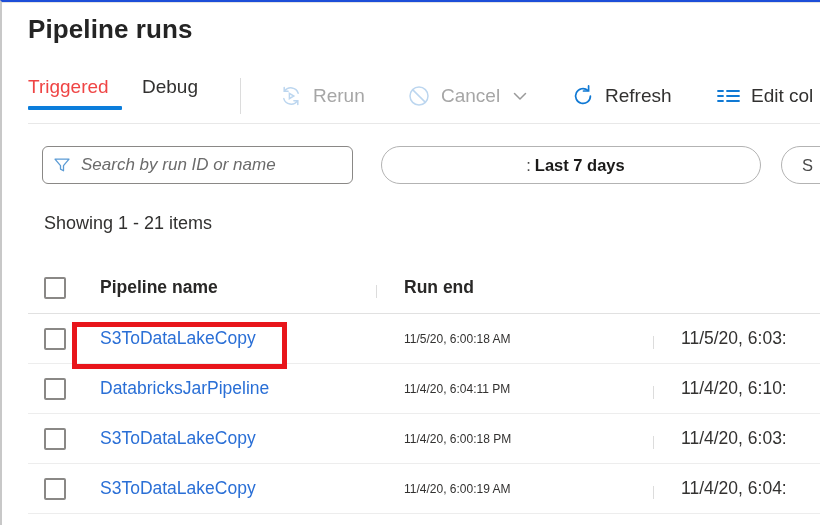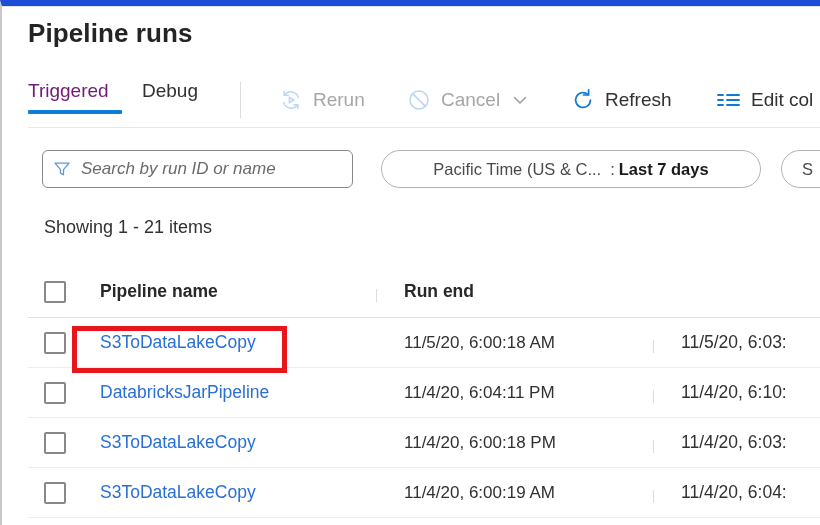--- a/index.html
+++ b/index.html
@@ -17,21 +17,21 @@
 
   
   #window {
     position: absolute;
     left: 0; top: 0;
     width: 820px;
     height: 525px;
     box-sizing: border-box;
     background: #ffffff;
     border-left: 2px solid #c8c8c8;
-    border-top: 6px solid #1d4ed8;
+    border-top: 2px solid #1d4ed8;
     overflow: hidden;
   }
   #window::before {
     
     content: "";
     position: absolute;
     left: 0; top: 0;
     width: 820px; height: 1px;
     background: #e3e3e3;
   }
@@ -67,21 +67,21 @@
 
   .tab {
     position: absolute;
     top: 8px;
     font-size: 19px;
     color: #323130;
     white-space: nowrap;
     cursor: pointer;
   }
   .tab.active {
-    color: #701a75;
+    color: #ef4444;
   }
   .tab-underline {
     position: absolute;
     height: 4px;
     border-radius: 1px;
     background: #0b7ddb;
   }
 
   .cmd-divider {
     position: absolute;
@@ -224,21 +224,21 @@
     font-size: 17.5px;
     color: #323130;
     white-space: nowrap;
     overflow: hidden;
     padding-left: 24px;
     box-sizing: border-box;
   }
   .cell-start {
     width: 277px;
     flex: none;
-    font-size: 17px;
+    font-size: 12px;
     color: #323130;
     white-space: nowrap;
     overflow: hidden;
     padding-left: 28px;
     box-sizing: border-box;
     position: relative;
     display: flex;
     align-items: center;
     gap: 10px;
   }
@@ -370,21 +370,20 @@
   <div class="searchbox">
     <span style="display:inline-flex;align-items:center;justify-content:center;width:22px;height:22px;flex:none;">
       <svg width="18" height="18" viewBox="0 0 18 18" fill="none" stroke="#5b9bd5" stroke-width="1.3" stroke-linejoin="round" stroke-linecap="round">
         <path d="M2 3.2h14l-5.5 6.4v5.2l-3-1.7V9.6z"></path>
       </svg>
     </span>
     <span class="ph">Search by run ID or name</span>
   </div>
 
   <div class="pill" style="left:379px; width:380px;">
-    <span class="plabel">Pacific Time (US &amp; C...</span>
     <span class="psep">:</span>
     <span class="pvalue">Last 7 days</span>
   </div>
 
   <div class="pill" style="left:779px; width:90px; justify-content:flex-start; padding-left:20px;">
     <span class="plabel">S</span>
   </div>
 
   <div class="showing">Showing 1 - 21 items</div>
 

